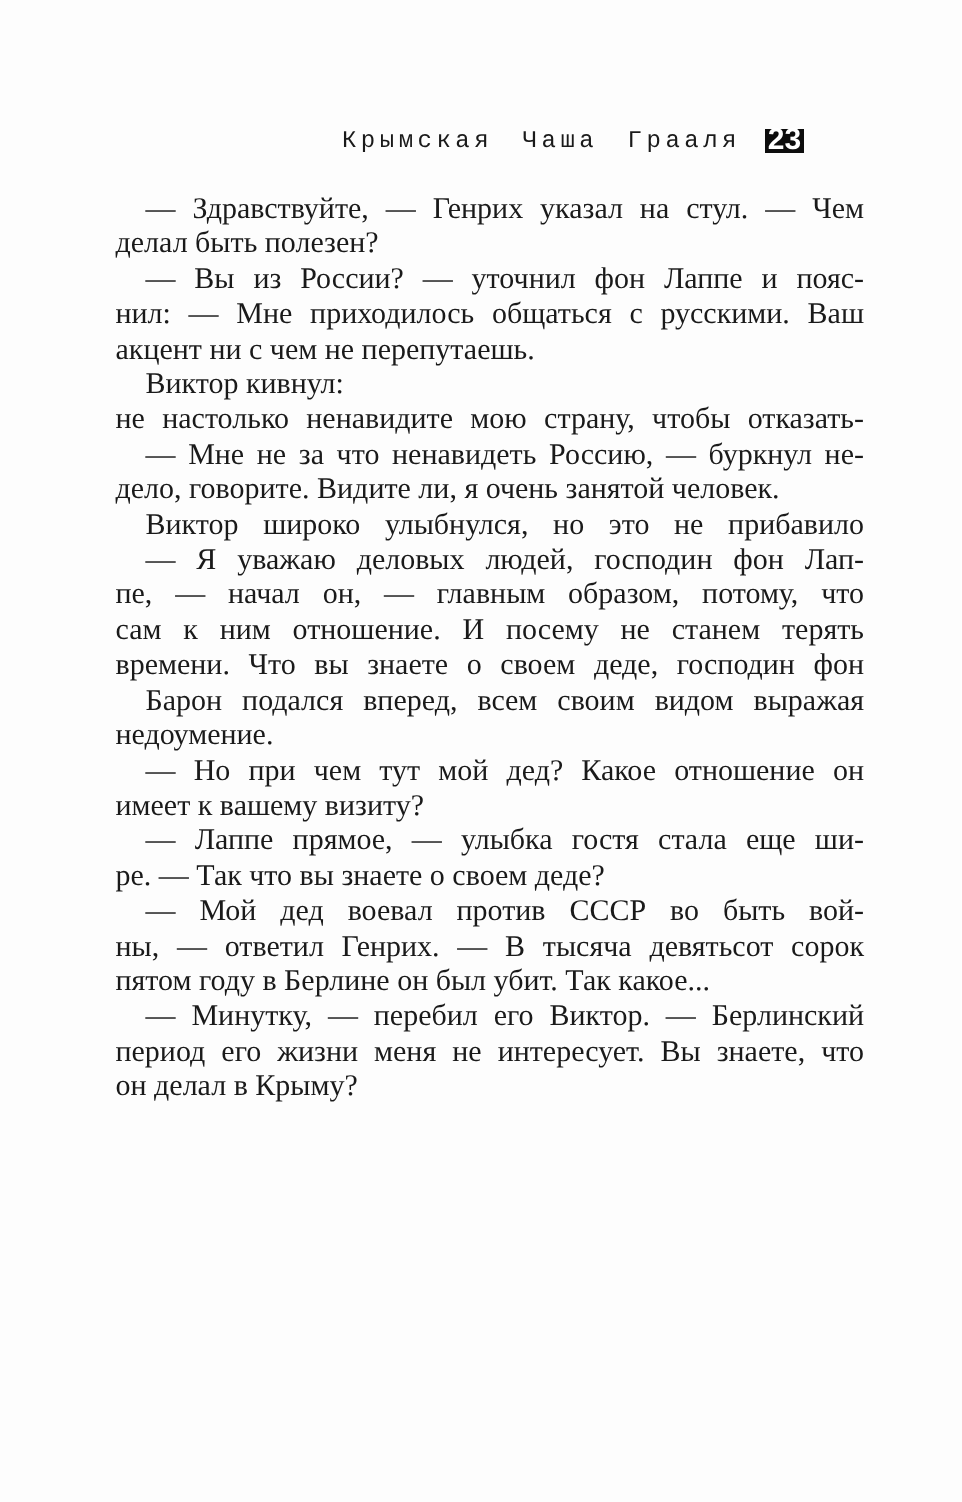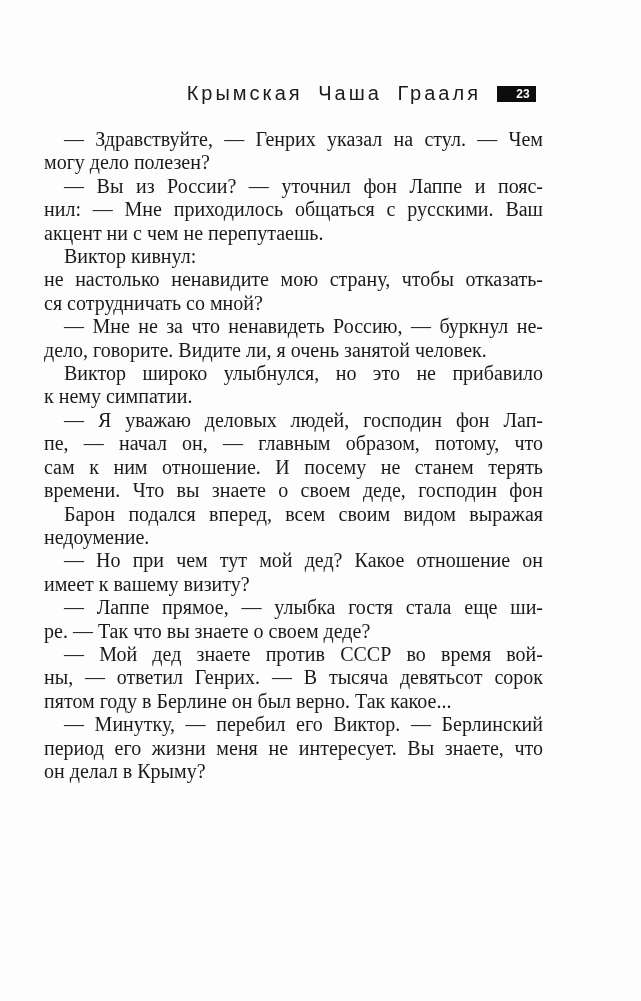--- a/index.html
+++ b/index.html
@@ -19,44 +19,43 @@
     left: 62px;
     top: 81px;
     width: 474px;
     height: 25px;
     display: flex;
     align-items: center;
     justify-content: flex-end;
     gap: 16px;
   }
   .running-title {
-    font-family: Liberation Sans, sans-serif;
-    font-size: 20px;
+    font-family: Liberation Mono, monospace;
+    font-size: 16px;
     letter-spacing: 3px;
     word-spacing: 7px;
     color: var(--text-color, #1a1a1a);
     white-space: nowrap;
   }
   .page-number-badge {
     flex: 0 0 auto;
     min-width: 26px;
     height: 16px;
     background: var(--badge-bg, #0d0d0d);
     color: var(--badge-fg, #ffffff);
     font-family: "Liberation Sans", "DejaVu Sans", sans-serif;
-    font-size: 12px;
+    font-size: 20px;
     font-weight: bold;
     display: flex;
     align-items: center;
     justify-content: center;
-    padding-left: 13px;
   }
   .text-block {
     position: absolute;
-    left: 44px;
+    left: 77px;
     top: 128px;
     width: 499px;
     font-size: 20px;
     line-height: 23.4px;
     color: var(--text-color, #1a1a1a);
   }
   .line {
     text-align: justify;
     text-align-last: justify;
   }
@@ -72,41 +71,39 @@
 
 <div class="page">
   <div class="header">
     <span class="running-title">Крымская Чаша Грааля</span>
     <span class="page-number-badge">
       <span>23</span>
     </span>
   </div>
   <div class="text-block">
       <div class="line first">— Здравствуйте, — Генрих указал на стул. — Чем</div>
-      <div class="line last">могу дело полезен?</div>
+      <div class="line last">делал быть полезен?</div>
       <div class="line first">— Вы из России? — уточнил фон Лаппе и пояс-</div>
       <div class="line">нил: — Мне приходилось общаться с русскими. Ваш</div>
       <div class="line last">акцент ни с чем не перепутаешь.</div>
       <div class="line first last">Виктор кивнул:</div>
       <div class="line">не настолько ненавидите мою страну, чтобы отказать-</div>
-      <div class="line last">ся сотрудничать со мной?</div>
       <div class="line first">— Мне не за что ненавидеть Россию, — буркнул не-</div>
       <div class="line last">дело, говорите. Видите ли, я очень занятой человек.</div>
       <div class="line first">Виктор широко улыбнулся, но это не прибавило</div>
-      <div class="line last">к нему симпатии.</div>
       <div class="line first">— Я уважаю деловых людей, господин фон Лап-</div>
       <div class="line">пе, — начал он, — главным образом, потому, что</div>
       <div class="line">сам к ним отношение. И посему не станем терять</div>
       <div class="line">времени. Что вы знаете о своем деде, господин фон</div>
       <div class="line first">Барон подался вперед, всем своим видом выражая</div>
       <div class="line last">недоумение.</div>
       <div class="line first">— Но при чем тут мой дед? Какое отношение он</div>
       <div class="line last">имеет к вашему визиту?</div>
       <div class="line first">— Лаппе прямое, — улыбка гостя стала еще ши-</div>
       <div class="line last">ре. — Так что вы знаете о своем деде?</div>
-      <div class="line first">— Мой дед знаете против СССР во время вой-</div>
+      <div class="line first">— Мой дед воевал против СССР во быть вой-</div>
       <div class="line">ны, — ответил Генрих. — В тысяча девятьсот сорок</div>
-      <div class="line last">пятом году в Берлине он был верно. Так какое...</div>
+      <div class="line last">пятом году в Берлине он был убит. Так какое...</div>
       <div class="line first">— Минутку, — перебил его Виктор. — Берлинский</div>
       <div class="line">период его жизни меня не интересует. Вы знаете, что</div>
       <div class="line last">он делал в Крыму?</div>
     </div>
 </div>
 
 </body></html>

